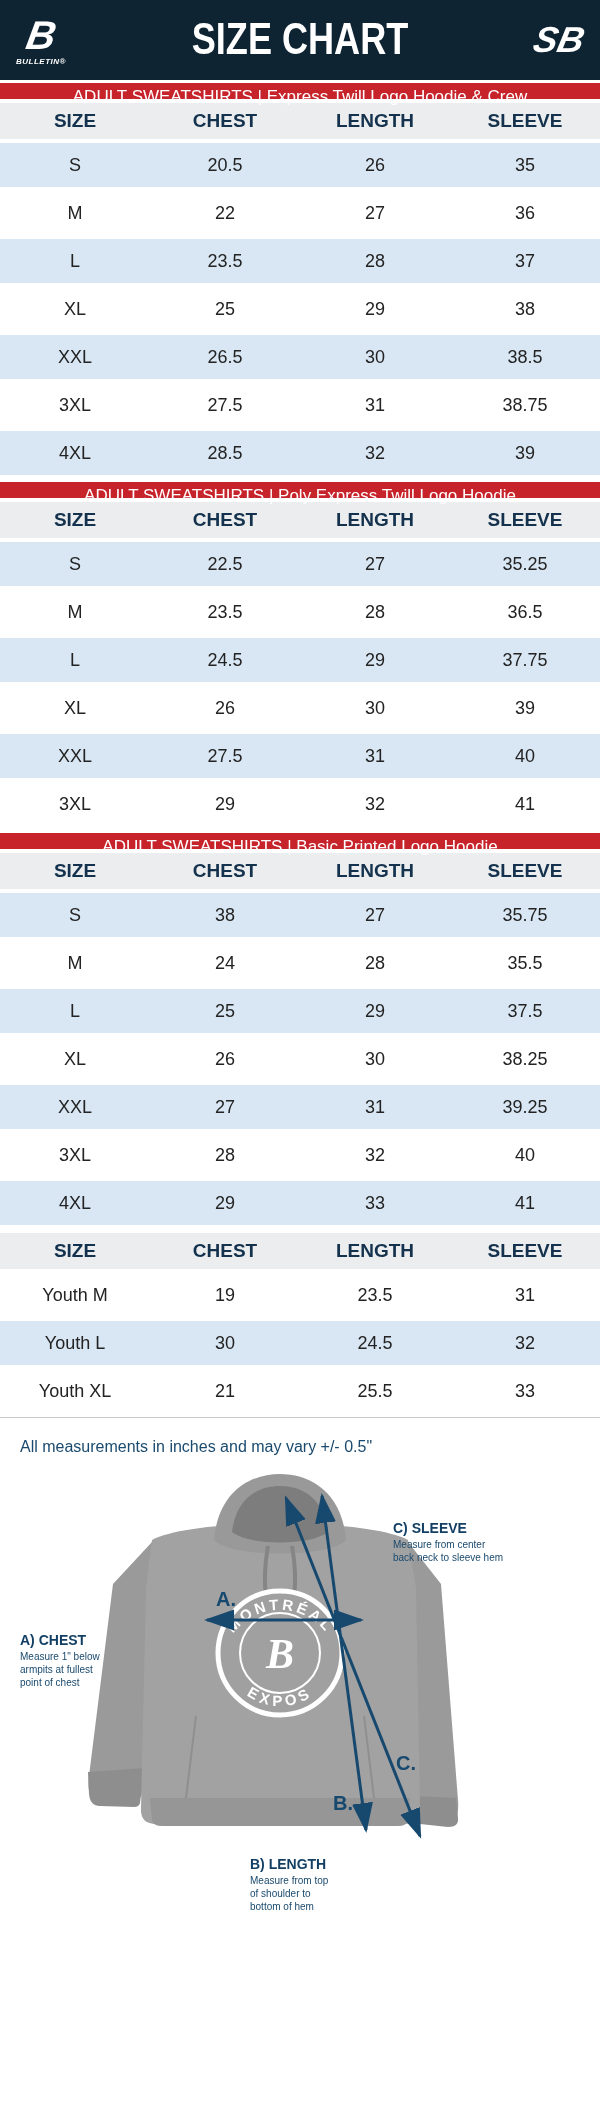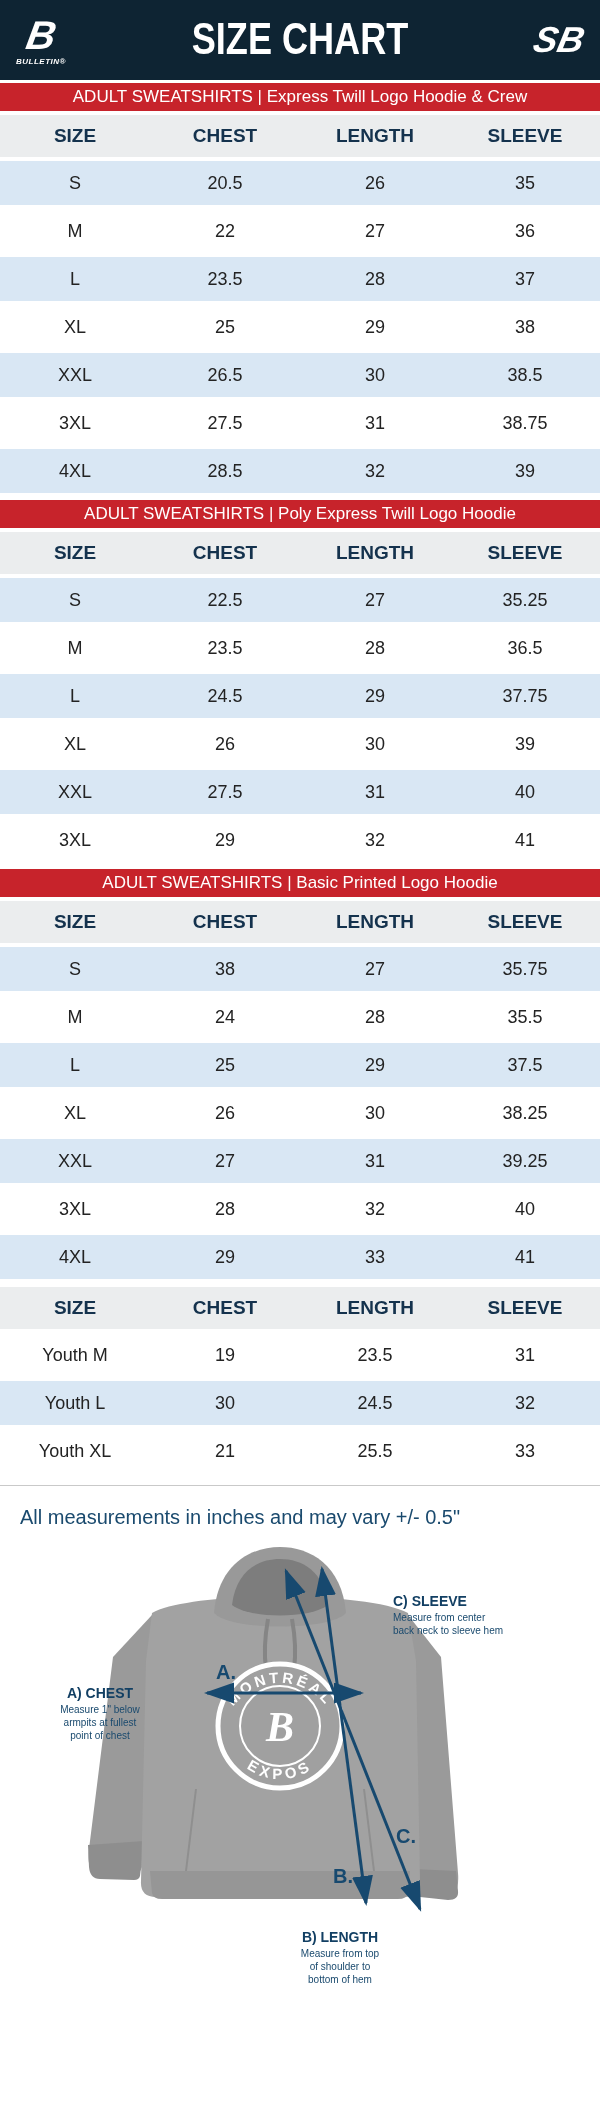--- a/index.html
+++ b/index.html
@@ -17,39 +17,39 @@
 
   
   .header{height:80px;background:var(--navy);position:relative;display:flex;align-items:center;justify-content:space-between;padding:0 16px;}
   .page-title{position:absolute;left:50%;top:50%;transform:translate(-50%,-52%) scaleX(.82);color:#fff;font-size:44px;font-weight:700;letter-spacing:0;white-space:nowrap;}
   .brand-left{display:flex;flex-direction:column;align-items:center;color:#fff;line-height:1;}
   .brand-b{font-size:40px;font-weight:800;font-style:italic;transform:skewX(-10deg);}
   .brand-sub{font-size:8px;font-weight:700;font-style:italic;letter-spacing:.5px;margin-top:3px;}
   .brand-right{color:#fff;font-size:36px;font-weight:800;font-style:italic;transform:skewX(-12deg);line-height:1;}
 
   
-  .banner{background:var(--red);color:#fff;text-align:center;font-size:17px;height:28px;line-height:28px;margin-top:3px;font-weight:400;}
+  .banner{background:var(--red);color:#fff;text-align:center;font-size:17px;height:16px;line-height:28px;margin-top:3px;font-weight:400;}
   table.size-table{width:100%;border-collapse:separate;border-spacing:0 4px;}
-  table.size-table th{background:var(--head-bg);height:42px;font-size:19px;color:var(--head-text);font-weight:700;text-align:center;width:25%;}
+  table.size-table th{background:var(--head-bg);height:36px;font-size:19px;color:var(--head-text);font-weight:700;text-align:center;width:25%;}
   table.size-table td{height:44px;font-size:18px;color:var(--cell-text);text-align:center;font-weight:400;width:25%;}
   tr.odd td{background:var(--row-blue);}
   tr.even td{background:#ffffff;}
 
   
-  .note{border-top:1px solid #c9c9c9;margin-top:8px;padding:20px 0 12px 20px;font-size:20px;color:var(--diag-navy);}
+  .note{border-top:1px solid #c9c9c9;margin-top:0;padding:20px 0 12px 20px;font-size:16px;color:var(--diag-navy);}
 
   
   .diagram{position:relative;height:492px;}
   .diagram svg{position:absolute;left:0;top:0;}
   .diag-label{position:absolute;z-index:2;}
   .diag-label h4{margin:0;font-size:14px;font-weight:700;color:#123f63;}
   .diag-label p{margin:2px 0 0;font-size:10px;color:var(--diag-navy);white-space:pre-line;line-height:1.3;}
-  .lbl-chest{left:20px;top:144px;width:160px;text-align:center;}
+  .lbl-chest{left:20px;top:164px;width:160px;}
   .lbl-sleeve{left:393px;top:52px;width:205px;}
-  .lbl-length{left:250px;top:388px;width:180px;text-align:center;}
+  .lbl-length{left:250px;top:388px;width:180px;}
 </style>
 </head>
 <body>
 
 <div class="header">
   <div class="brand-left">
     <span class="brand-b">B</span>
     <span class="brand-sub">BULLETIN®</span>
   </div>
   <div class="page-title">SIZE CHART</div>

